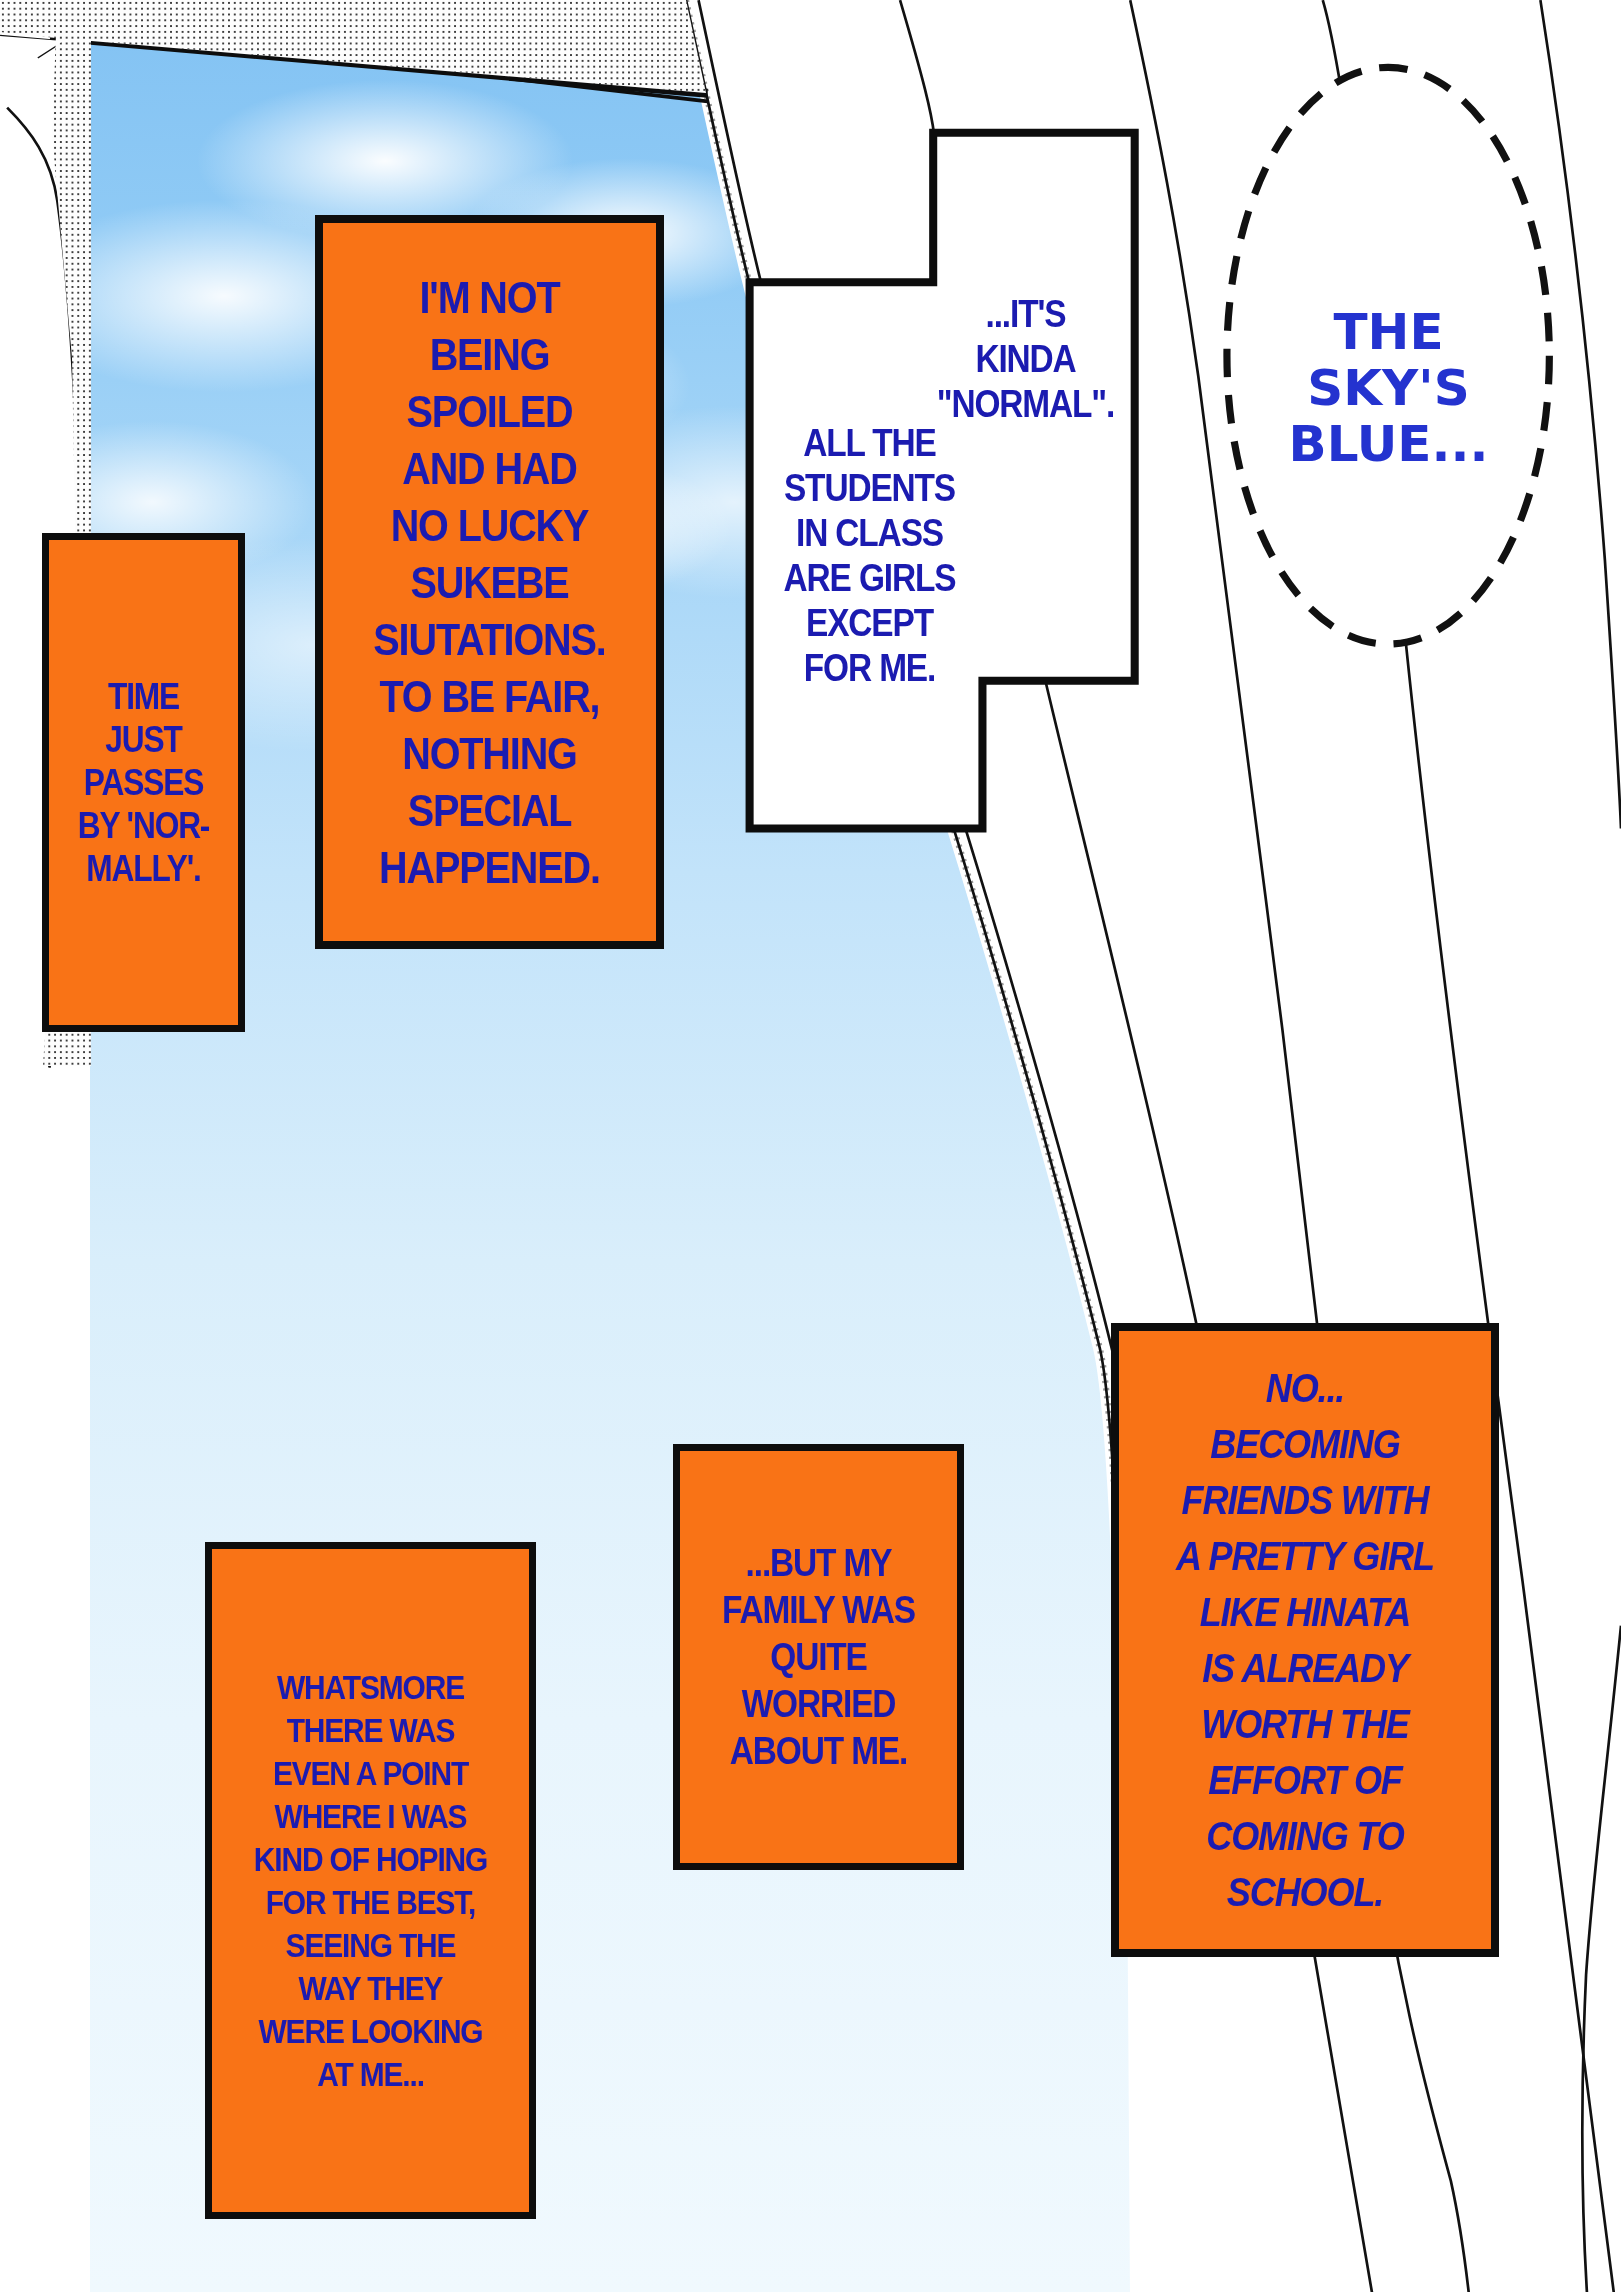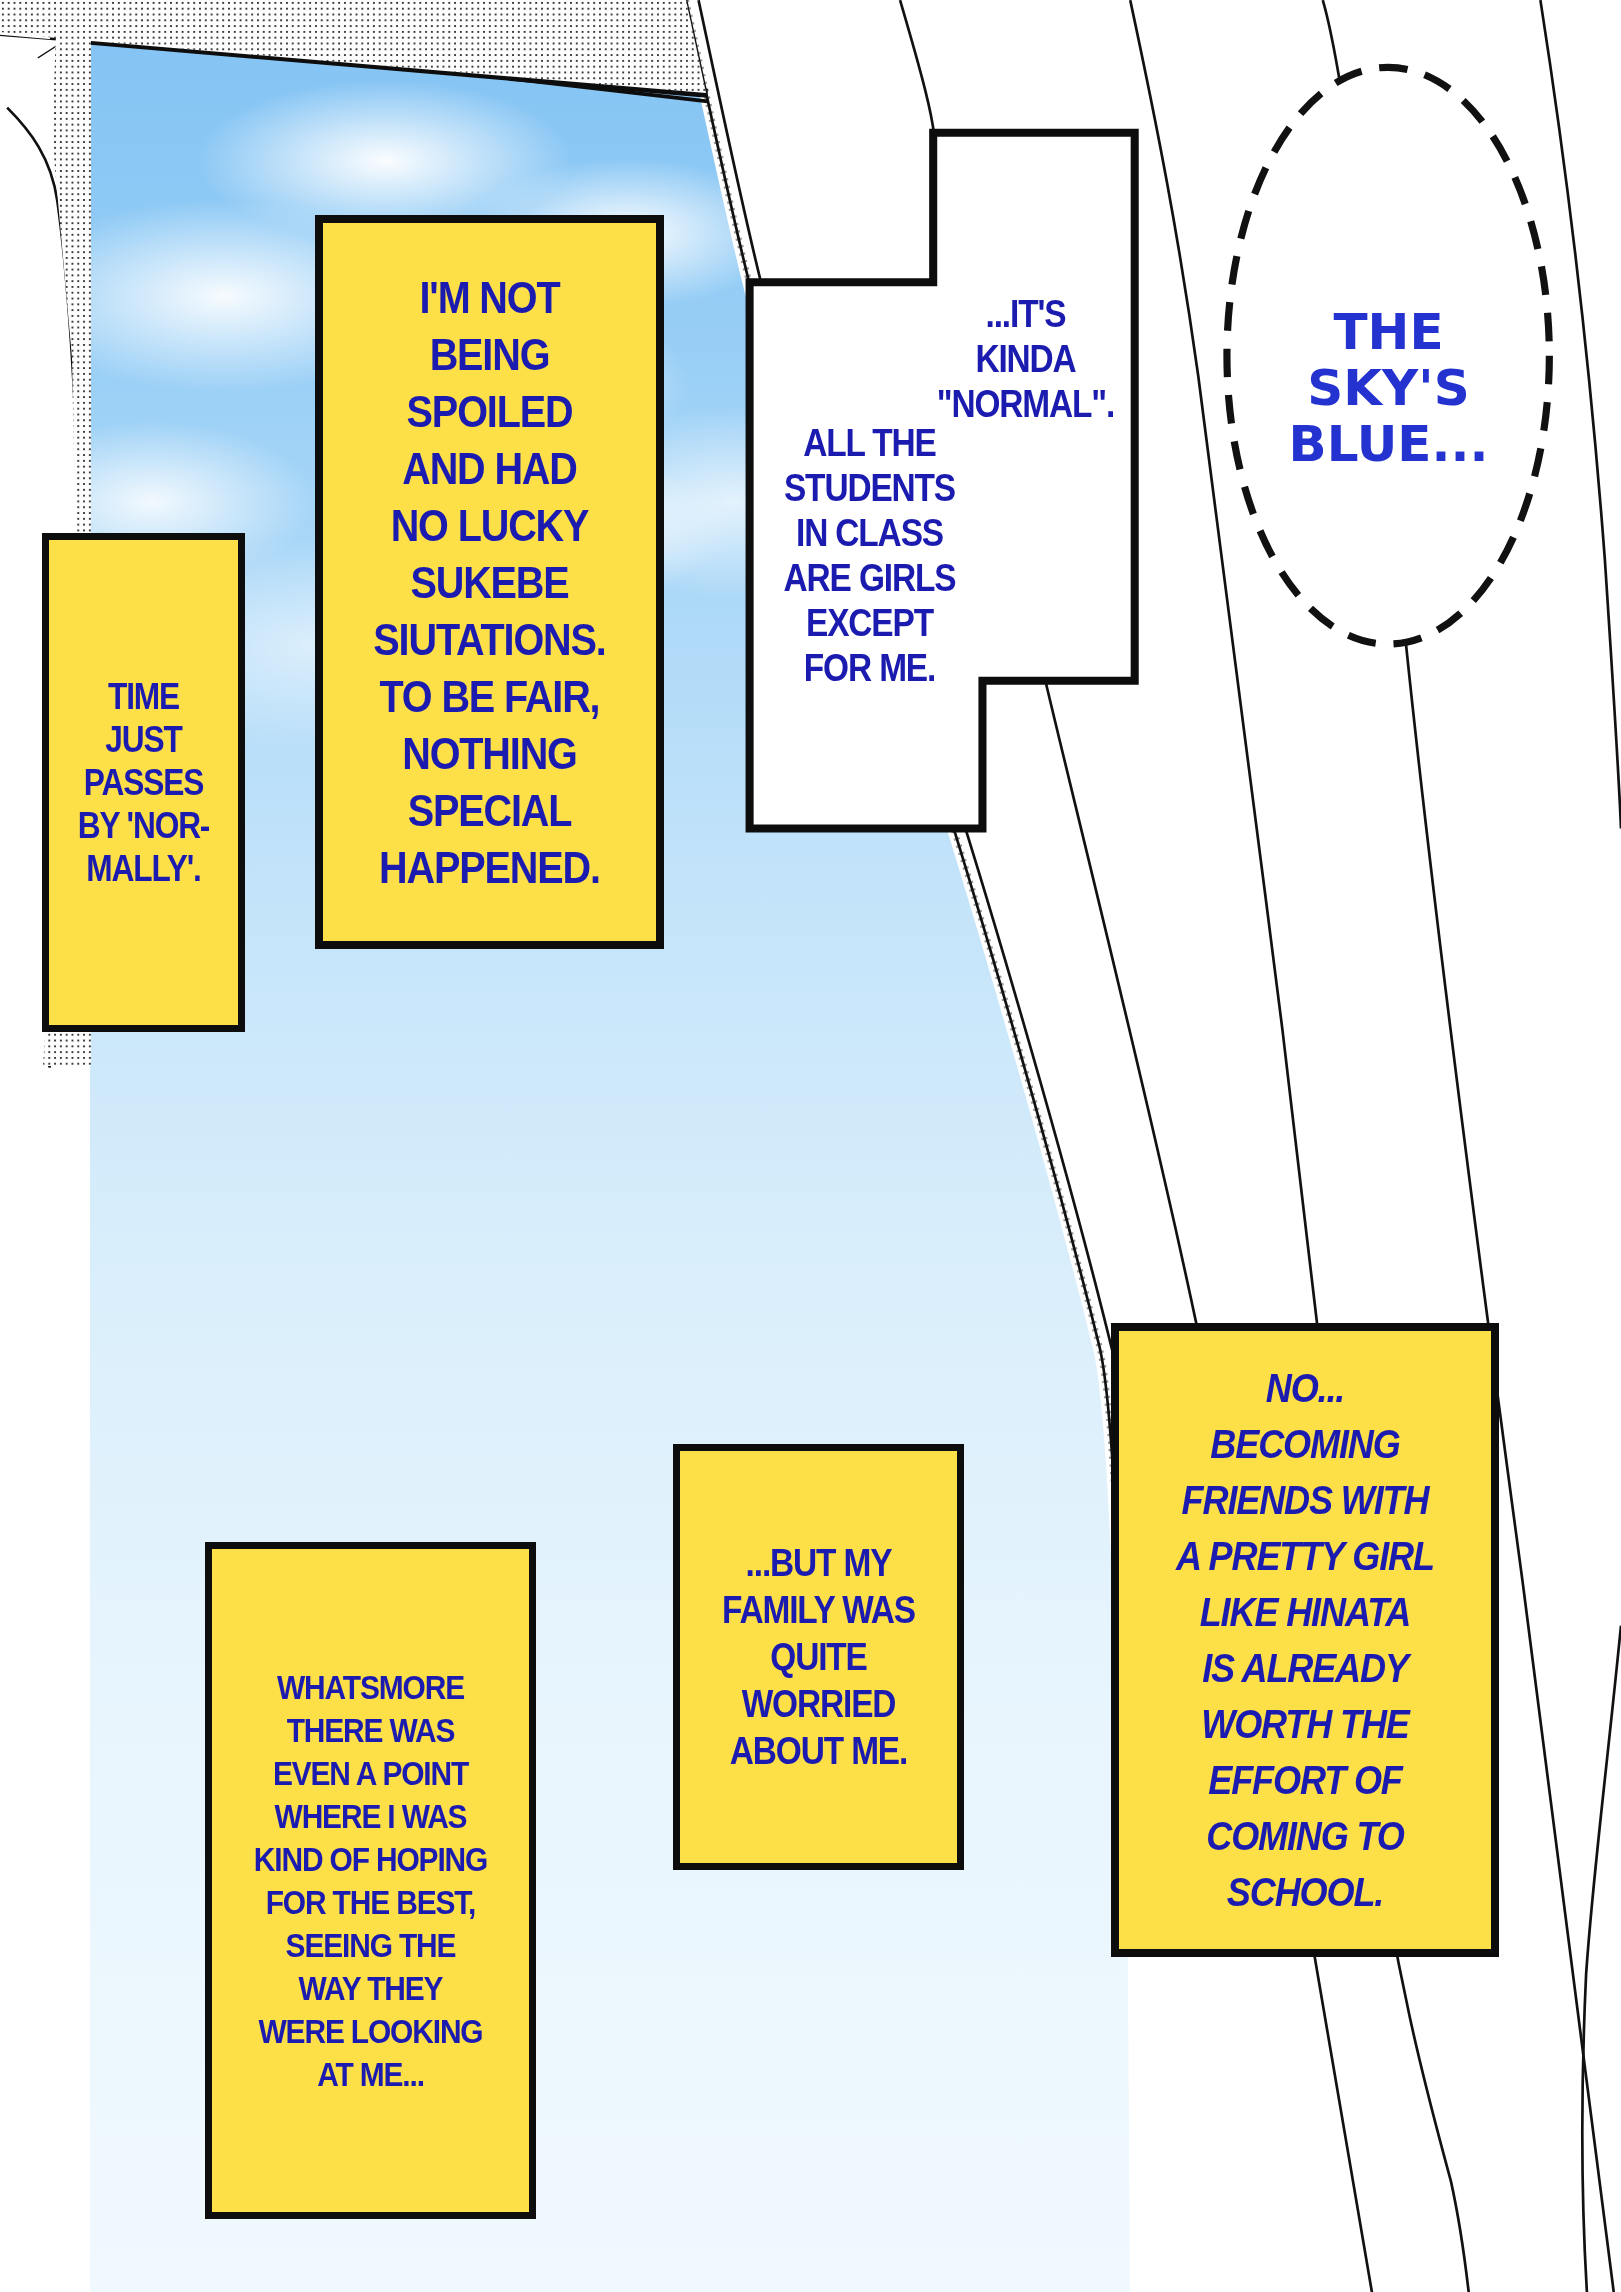--- a/index.html
+++ b/index.html
@@ -28,21 +28,21 @@
   .halftone{
     z-index:4;background-color:#fdfdfd;
     background-image:radial-gradient(circle,#3d3d3d 1px,transparent 1.2px);
     background-size:5.8px 5.8px;
   }
   .ht-top{clip-path:polygon(0 0,686px 0,706px 93px,56px 38px,0 32px);}
   .ht-left{clip-path:polygon(56px 34px,91px 37px,91px 1066px,43px 1066px,54px 896px,77px 627px,72px 358px,52px 134px);}
   .wedge{z-index:5;background:#ffffff;clip-path:polygon(0 36px,63px 41px,38px 57px,0 66px);}
 
   
-  .cap-box{position:absolute;background:#fde047;border:7.2px solid #0d0d0d;z-index:6;
+  .cap-box{position:absolute;background:#f97316;border:7.2px solid #0d0d0d;z-index:6;
            display:flex;align-items:center;justify-content:center;}
   .cap-text{width:100%;text-align:center;font-weight:bold;color:var(--caption-blue,#1b1bb0);
             white-space:pre-line;letter-spacing:-1.3px;transform:scaleX(0.88);transform-origin:50% 50%;}
   .free-text{position:absolute;z-index:7;text-align:center;font-weight:bold;color:var(--caption-blue,#1b1bb0);
              white-space:pre-line;letter-spacing:-1.3px;transform:scaleX(0.88);transform-origin:50% 50%;}
 
   .box-time{left:42px;top:533px;width:189px;height:485px;}
   .box-time .cap-text{font-size:36px;line-height:43px;}
   .box-spoiled{left:315px;top:215px;width:333px;height:718px;border-width:8px;}
   .box-spoiled .cap-text{font-size:45px;line-height:57px;}

